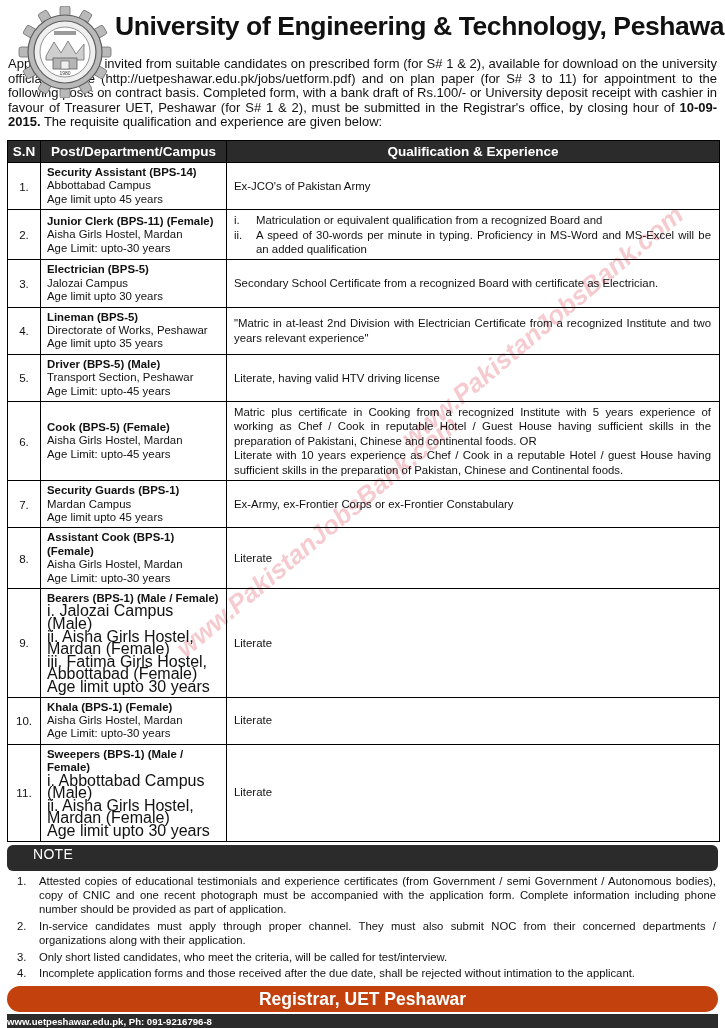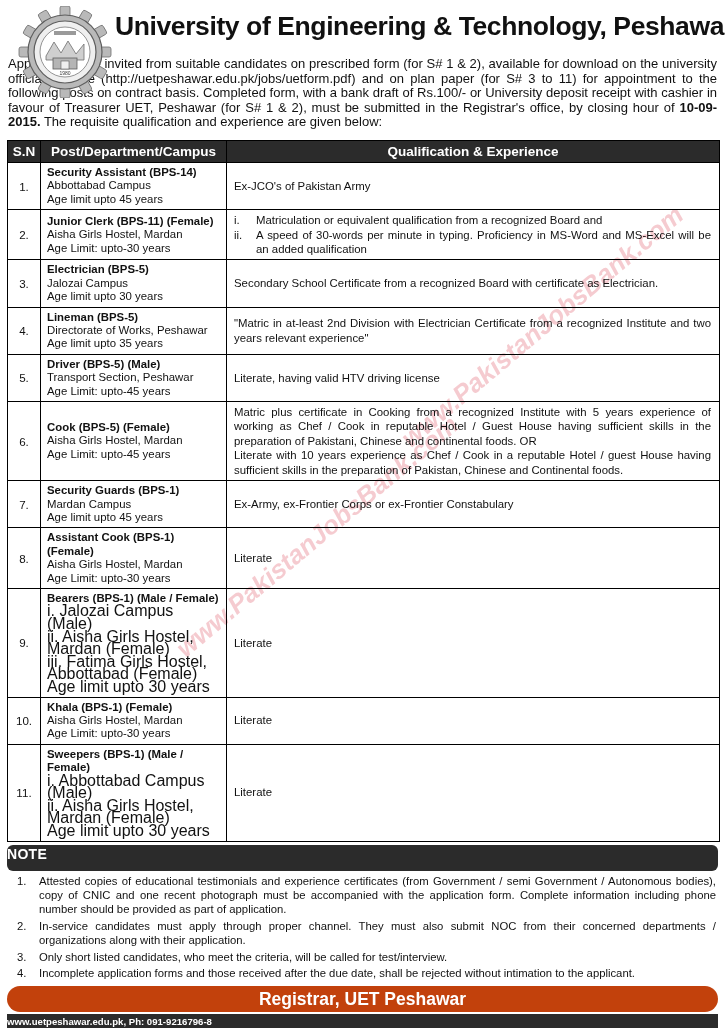--- a/index.html
+++ b/index.html
@@ -148,23 +148,23 @@
   .romanlist .rv { display: table-cell; vertical-align: top; text-align: justify; }
 
   
   .note-bar {
     margin: 3px 2px 0 2px;
     height: 26px;
     background: #2b2b2b;
     border-radius: 6px;
     color: #fff;
     font-size: 14px;
-    font-weight: bold;
+    font-weight: normal;
     line-height: 18px;
-    padding-left: 0;
+    padding-left: 26px;
     letter-spacing: 0.3px;
   }
   .note-body { margin: 3px 4px 0 4px; }
   .note-item {
     display: table;
     width: 100%;
     font-size: 11.3px;
     line-height: 14.4px;
     color: #111;
     margin-bottom: 2px;

